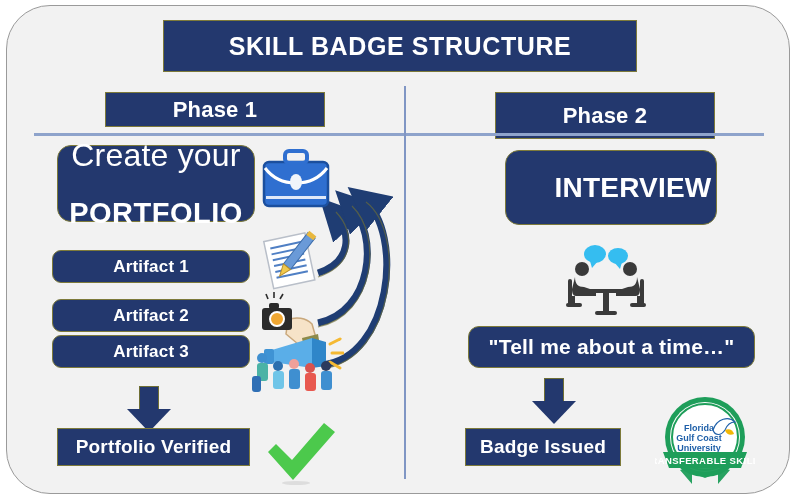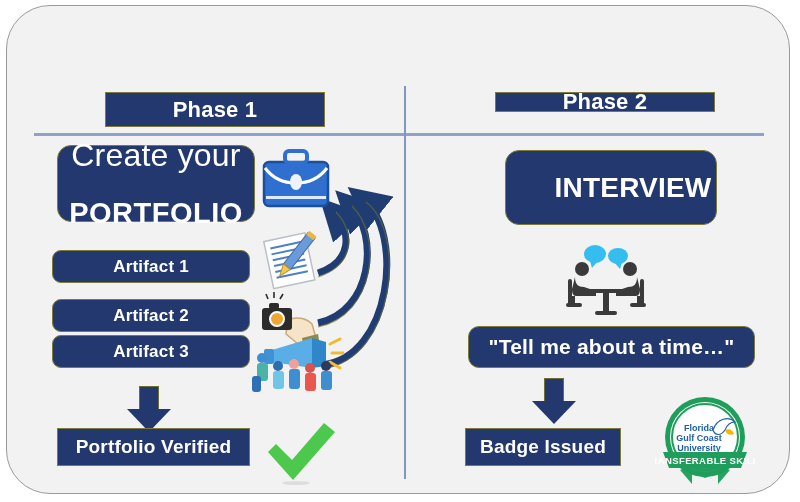--- a/index.html
+++ b/index.html
@@ -55,21 +55,21 @@
   #title-box {
     left: 163px; top: 20px; width: 474px; height: 52px;
     font-size: 25px;
     letter-spacing: 0.6px;
   }
   #phase1-box {
     left: 105px; top: 92px; width: 220px; height: 35px;
     font-size: 22px;
   }
   #phase2-box {
-    left: 495px; top: 92px; width: 220px; height: 20px;
+    left: 495px; top: 92px; width: 220px; height: 47px;
     font-size: 22px;
   }
 
   #portfolio-box {
     left: 57px; top: 145px; width: 198px; height: 77px;
     flex-direction: column;
     border-radius: 14px;
     font-size: 13px;
   }
   #portfolio-box .l1 { font-size: 32px; font-weight: normal; }
@@ -158,20 +158,21 @@
   #check-icon { left: 262px; top: 418px; width: 78px; height: 68px; }
   #fgcu-badge-icon { left: 655px; top: 392px; width: 100px; height: 96px; }
 </style>
 </head>
 <body>
 
 <div id="canvas">
 
   <div class="card"></div>
 
+  <div class="navy" id="title-box">SKILL BADGE STRUCTURE</div>
 
   <div class="navy" id="phase1-box">Phase 1</div>
   <div class="navy" id="phase2-box">Phase 2</div>
 
   <div id="h-divider"></div>
   <div id="v-divider"></div>
 
   <div class="navy rounded" id="portfolio-box">
     <span class="l1">Create your</span>
     <span class="l2">PORTFOLIO</span>

